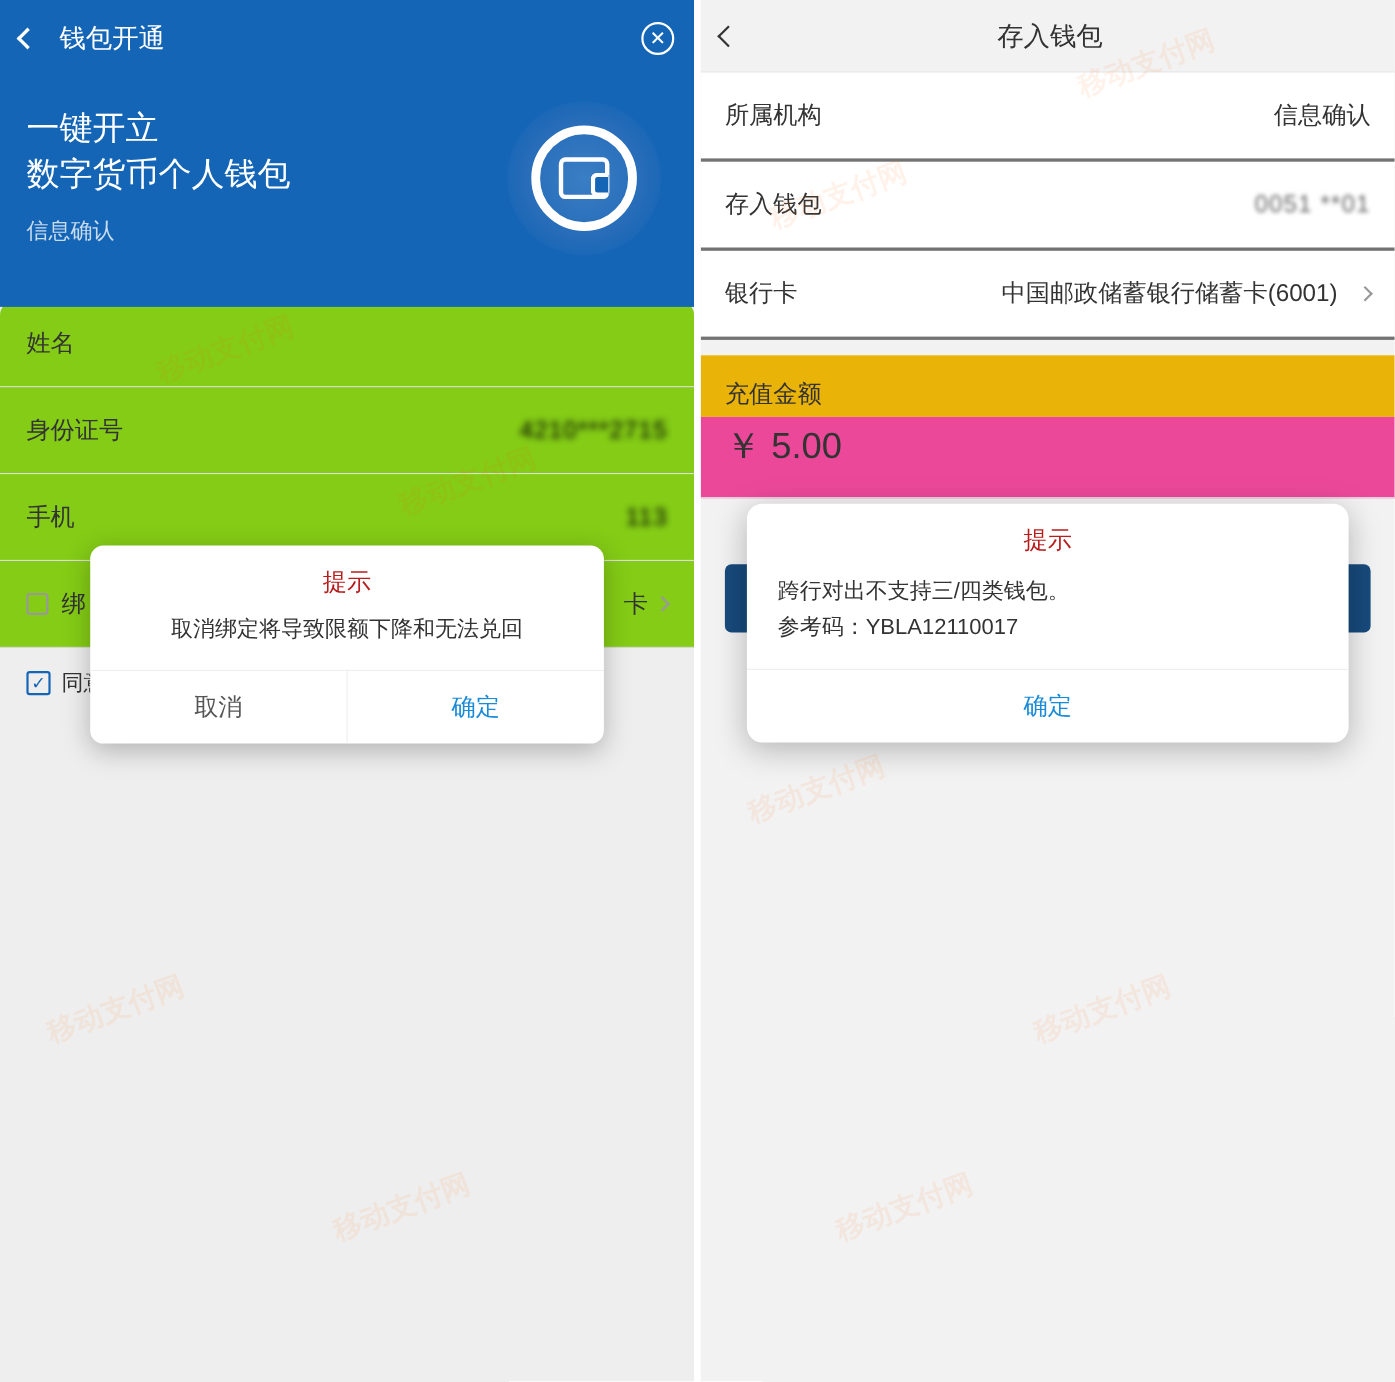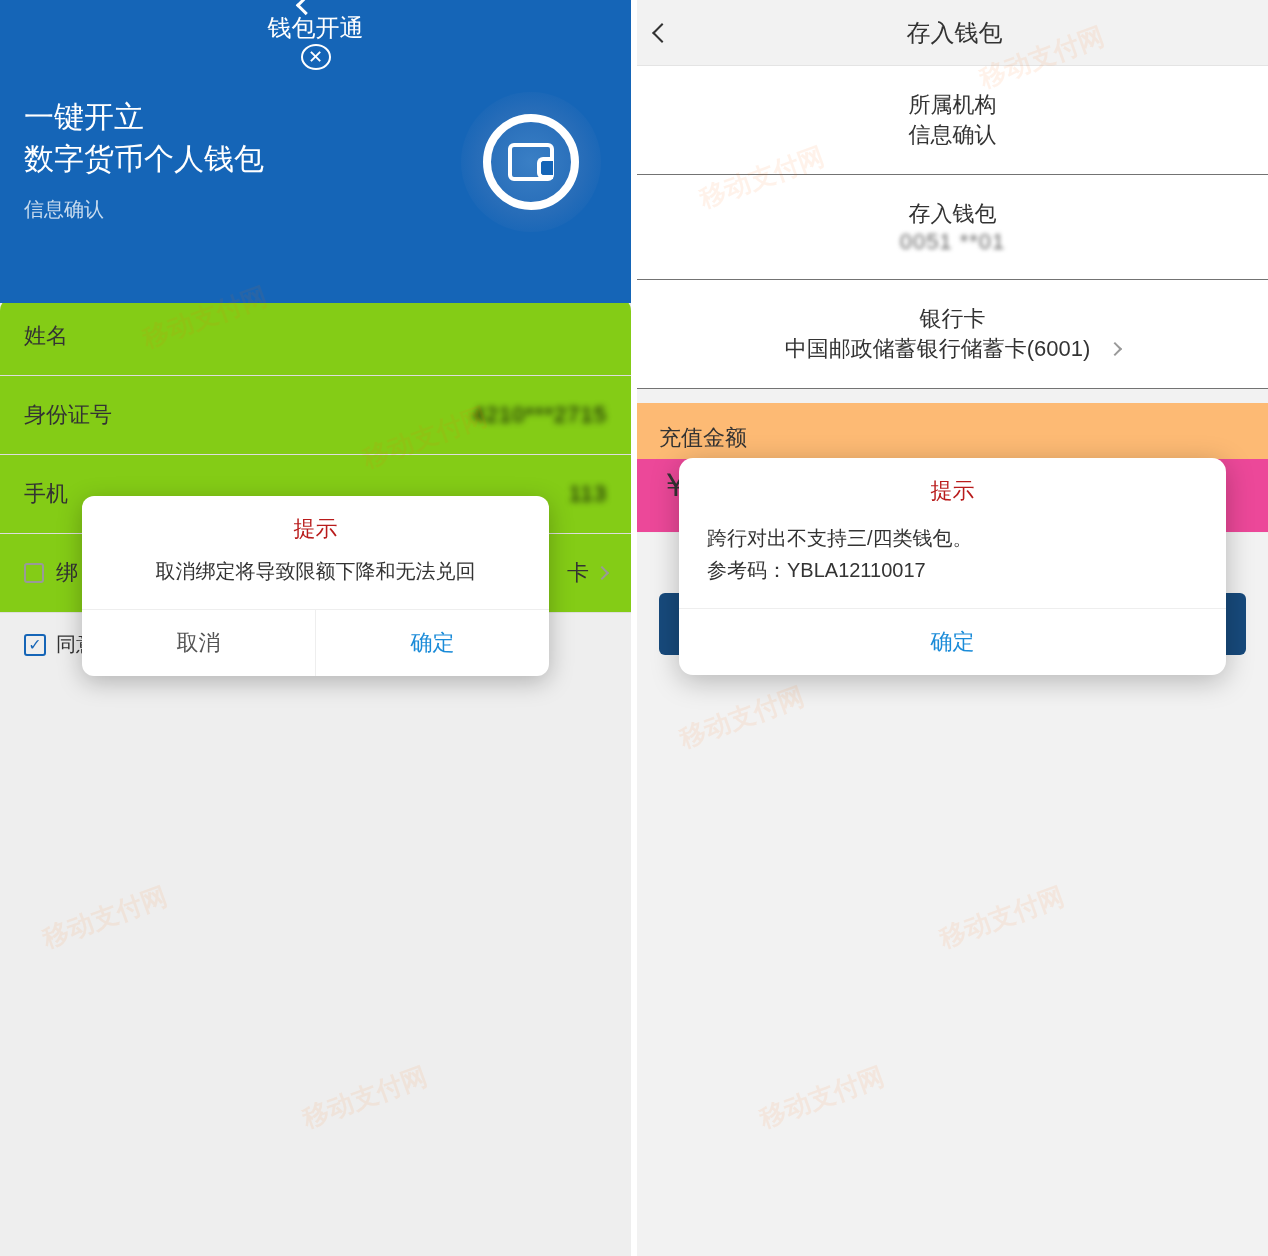--- a/index.html
+++ b/index.html
@@ -17,33 +17,32 @@
 
     
     .hdr-blue {
       background: #1565b7;
       color: #fff;
       height: 70px;
       display: flex;
       align-items: center;
       padding: 0 18px;
       font-size: 24px;
-      flex-direction: column;
     }
     .back-chevron { width: 14px; height: 14px; border-left: 3px solid #fff; border-bottom: 3px solid #fff; transform: rotate(45deg); margin-right: 22px; }
     .hdr-blue .title { flex: 1; }
     .close-circle {
       width: 30px; height: 30px; border: 2.5px solid #fff; border-radius: 50%;
       display: flex; align-items: center; justify-content: center; font-size: 18px;
     }
 
     .hero {
       background: #1565b7;
       color: #fff;
-      padding: 26px 24px 80px;
+      padding: 26px 24px 56px;
       position: relative;
     }
     .hero-title { font-size: 30px; line-height: 1.4; font-weight: 500; }
     .hero-sub { margin-top: 16px; font-size: 20px; color: #c9dcef; }
     .wallet-badge {
       position: absolute; right: 30px; top: 22px;
       width: 140px; height: 140px; border-radius: 50%;
       background: radial-gradient(circle, #3a7fc5 0%, #266cb8 55%, #1565b7 80%);
       display: flex; align-items: center; justify-content: center;
     }
@@ -93,26 +92,26 @@
     .hdr-light {
       background: #f2f2f2; height: 66px; display: flex; align-items: center;
       padding: 0 18px; border-bottom: 1px solid #e4e4e4; color: #333; font-size: 24px;
     }
     .back-chevron-dark { width: 14px; height: 14px; border-left: 2.5px solid #333; border-bottom: 2.5px solid #333; transform: rotate(45deg); margin-right: 20px; }
     .hdr-light .title { flex: 1; text-align: center; margin-right: 30px; }
 
     .section-white { background: #fff; }
     .row2 {
       display: flex; align-items: center; justify-content: space-between;
-      padding: 24px 22px; font-size: 22px; color: #333; border-bottom: 1px solid #737373; flex-direction: column;
+      padding: 24px 22px; font-size: 22px; color: #333; border-bottom: 3px solid #737373;
     }
     .row2 .value { color: #333; }
     .row2 .blur2 { filter: blur(2px); letter-spacing: 1px; color: #666; }
 
-    .amount-label { padding: 20px 22px 6px; font-size: 22px; color: #333; background: #fdba74; }
+    .amount-label { padding: 20px 22px 6px; font-size: 22px; color: #333; background: #eab308; }
     .amount-val { padding: 4px 22px 24px; font-size: 33px; color: #333; background: #ec4899; border-bottom: 1px solid #eee;}
 
     .primary-bar {
       margin: 60px 22px; background: #174a7c; height: 62px; border-radius: 6px;
     }
     .dialog1 {
       position: absolute; left: 82px; right: 82px; top: 496px;
       background: #fff; border-radius: 12px; box-shadow: 0 6px 24px rgba(0,0,0,0.25);
       overflow: hidden;
     }

